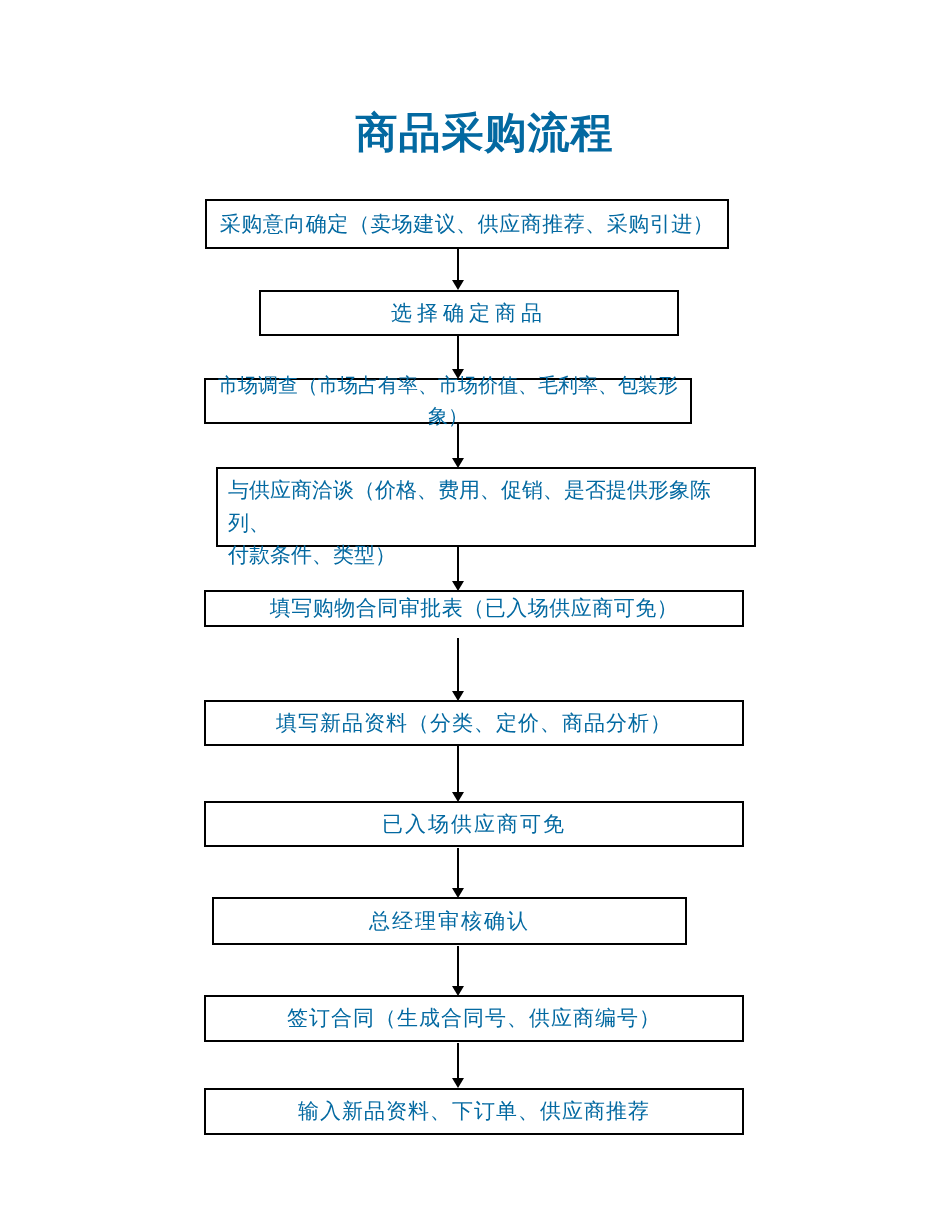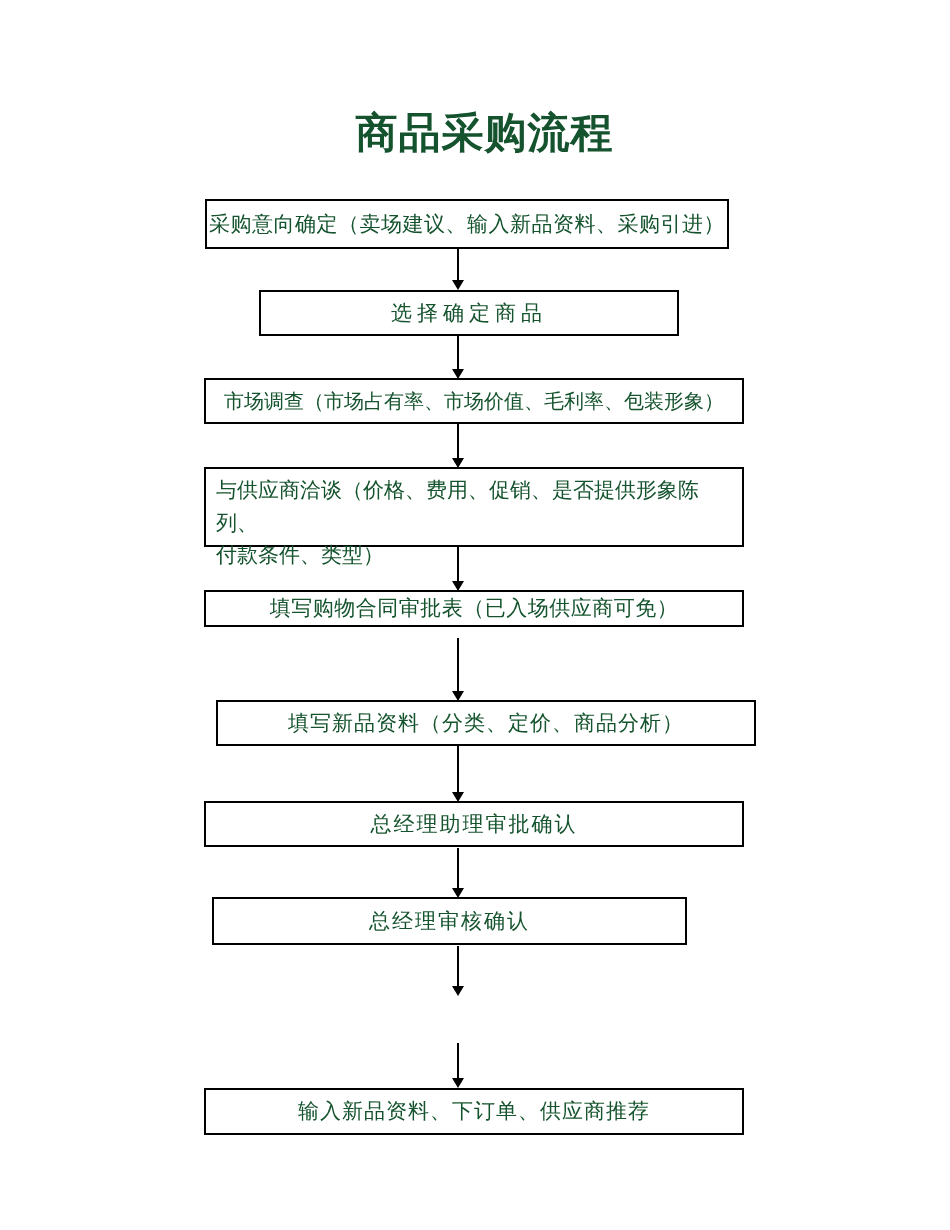--- a/index.html
+++ b/index.html
@@ -6,21 +6,21 @@
     margin: 0;
     padding: 0;
     background: #ffffff;
   }
   #page {
     position: relative;
     width: 950px;
     height: 1230px;
     background: #ffffff;
     font-family: "Liberation Serif", "DejaVu Serif", serif;
-    color: #14532d;
+    color: #0369a1;
     overflow: hidden;
   }
   #doc-title {
     position: absolute;
     top: 106px;
     left: 0;
     width: 950px;
     padding-left: 19px;
     box-sizing: border-box;
     text-align: center;
@@ -43,24 +43,24 @@
     white-space: pre-line;
   }
   .flow-box.align-left {
     align-items: flex-start;
     justify-content: flex-start;
     text-align: left;
     padding: 5px 10px;
   }
   #step-1  { left: 205px; top: 199px; width: 524px; height: 50px; letter-spacing: 0.5px; }
   #step-2  { left: 259px; top: 290px; width: 420px; height: 46px; letter-spacing: 5px; text-align: center; }
-  #step-3  { left: 204px; top: 378px; width: 540px; height: 46px; font-size: 20px; }
-  #step-4  { left: 204px; top: 467px; width: 540px; height: 80px; }
+  #step-3  { left: 204px; top: 378px; width: 488px; height: 46px; font-size: 20px; }
+  #step-4  { left: 216px; top: 467px; width: 540px; height: 80px; }
   #step-5  { left: 204px; top: 590px; width: 540px; height: 37px; letter-spacing: 0.5px; }
-  #step-6  { left: 216px; top: 700px; width: 540px; height: 46px; letter-spacing: 1px; }
+  #step-6  { left: 204px; top: 700px; width: 540px; height: 46px; letter-spacing: 1px; }
   #step-7  { left: 204px; top: 801px; width: 540px; height: 46px; letter-spacing: 2px; }
   #step-8  { left: 204px; top: 897px; width: 475px; height: 48px; letter-spacing: 2px; margin-left: 8px; }
   #step-9  { left: 204px; top: 995px; width: 540px; height: 47px; letter-spacing: 1px; }
   #step-10 { left: 204px; top: 1088px; width: 540px; height: 47px; letter-spacing: 1px; }
   .flow-arrow {
     position: absolute;
     left: 452px;
     width: 12px;
     display: flex;
     flex-direction: column;
@@ -88,21 +88,21 @@
   #arrow-8 { top: 946px;  height: 50px; }
   #arrow-9 { top: 1043px; height: 45px; }
 </style>
 </head>
 <body>
 
 <div id="page">
 
   <div id="doc-title">商品采购流程</div>
 
-  <div id="step-1" class="flow-box">采购意向确定（卖场建议、输入新品资料、采购引进）</div>
+  <div id="step-1" class="flow-box">采购意向确定（卖场建议、供应商推荐、采购引进）</div>
 
   <div id="arrow-1" class="flow-arrow">
     <div class="shaft"></div>
     <div class="head"></div>
   </div>
 
   <div id="step-2" class="flow-box">选择确定商品</div>
 
   <div id="arrow-2" class="flow-arrow">
     <div class="shaft"></div>
@@ -131,34 +131,35 @@
     <div class="head"></div>
   </div>
 
   <div id="step-6" class="flow-box">填写新品资料（分类、定价、商品分析）</div>
 
   <div id="arrow-6" class="flow-arrow">
     <div class="shaft"></div>
     <div class="head"></div>
   </div>
 
-  <div id="step-7" class="flow-box">总经理助理审批确认</div>
+  <div id="step-7" class="flow-box">已入场供应商可免</div>
 
   <div id="arrow-7" class="flow-arrow">
     <div class="shaft"></div>
     <div class="head"></div>
   </div>
 
   <div id="step-8" class="flow-box">总经理审核确认</div>
 
   <div id="arrow-8" class="flow-arrow">
     <div class="shaft"></div>
     <div class="head"></div>
   </div>
 
+  <div id="step-9" class="flow-box">签订合同（生成合同号、供应商编号）</div>
 
   <div id="arrow-9" class="flow-arrow">
     <div class="shaft"></div>
     <div class="head"></div>
   </div>
 
   <div id="step-10" class="flow-box">输入新品资料、下订单、供应商推荐</div>
 
 </div>
 

